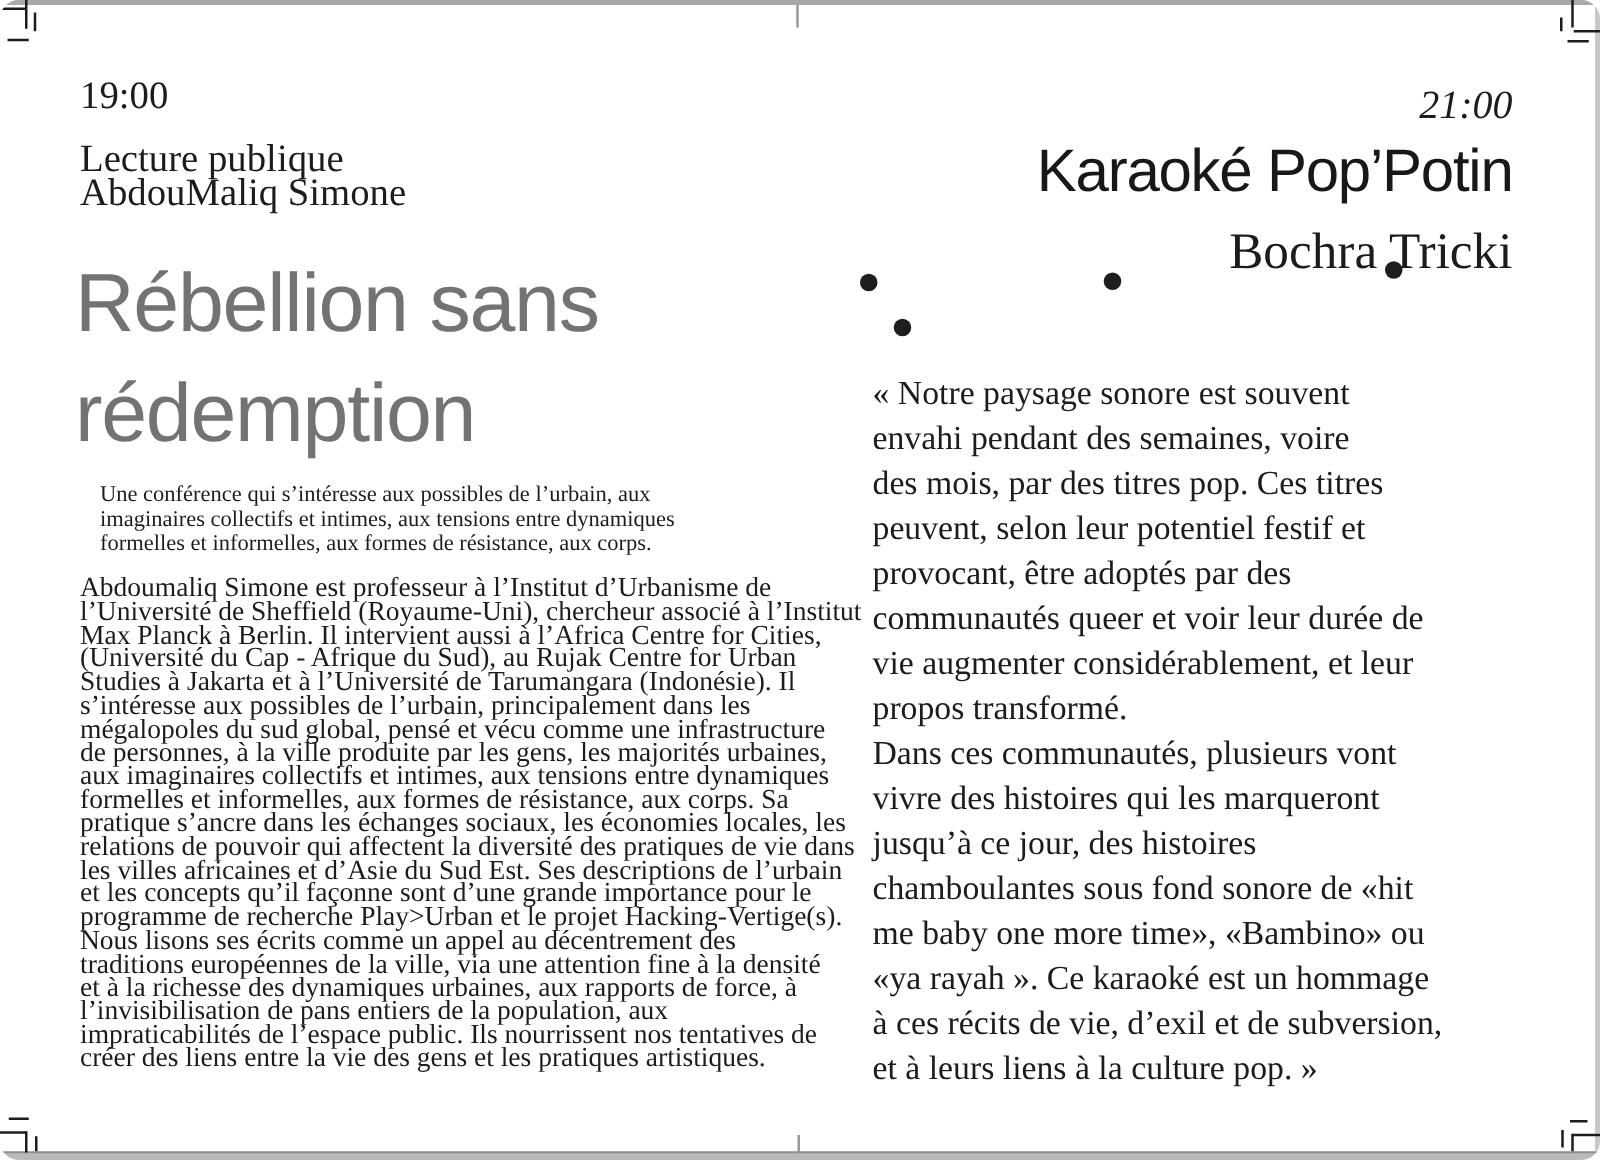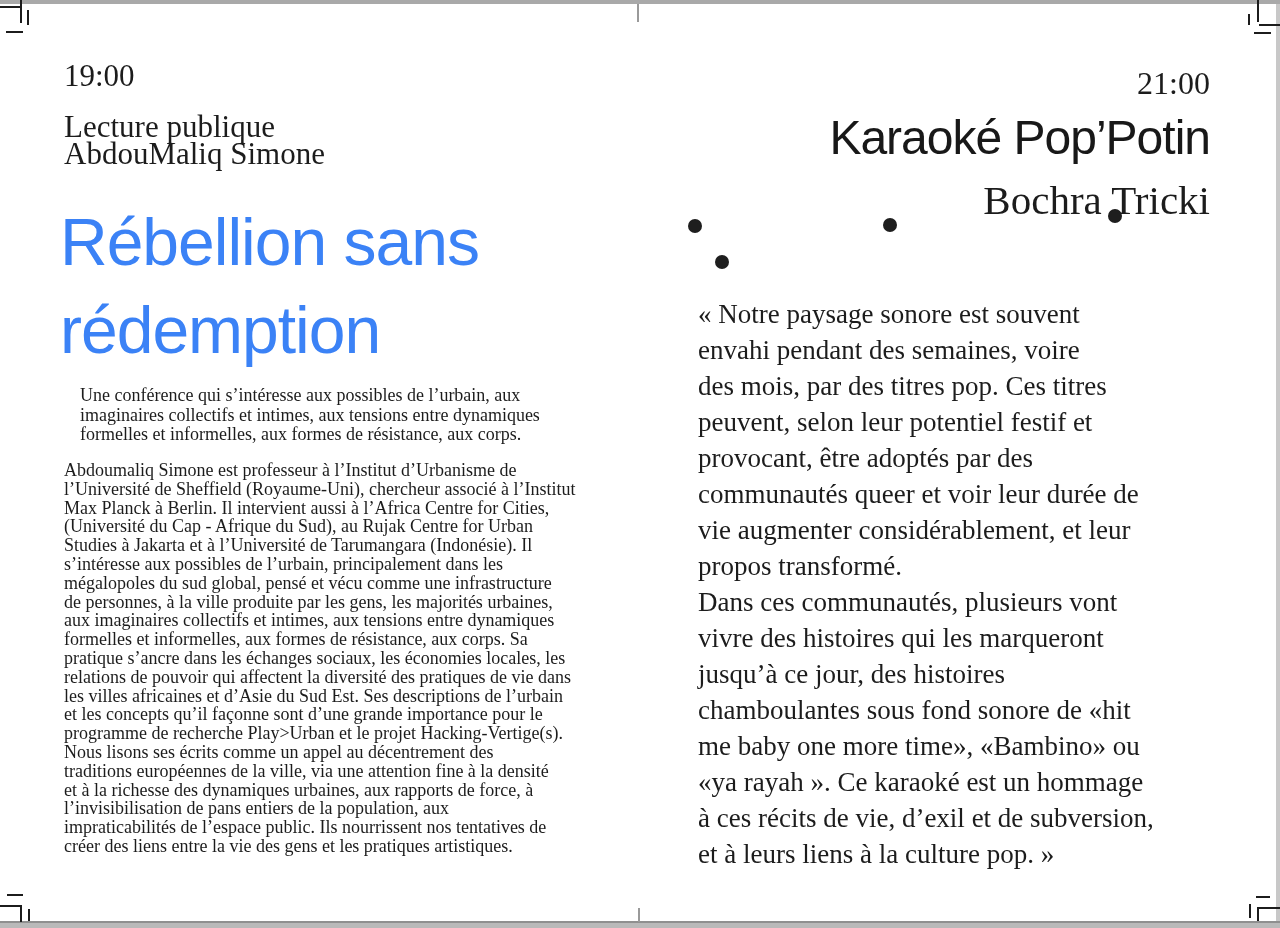--- a/index.html
+++ b/index.html
@@ -4,20 +4,21 @@
 <style>
   html, body { margin: 0; padding: 0; background: #ffffff; }
   .canvas {
     position: relative;
     width: 1280px;
     height: 928px;
     background: #ffffff;
     color: #1c1c1c;
     font-family: "Liberation Serif", serif;
     overflow: hidden;
+    border-radius: 15px;
   }
   .abs { position: absolute; }
   .pre { white-space: pre; }
   .preline { white-space: pre-line; }
 
   
   .top-bar    { left:0; top:0; width:1280px; height:4px; background:#a9a9a9; }
   .bottom-line{ left:0; top:921px; width:1280px; height:2px; background:#8f8f8f; }
   .bottom-band{ left:0; top:923px; width:1280px; height:5px; background:#b9b9b9; }
   .right-strip{ left:1276px; top:4px; width:4px; height:917px; background:#c8c8c8; }
@@ -27,28 +28,28 @@
   .fold { position:absolute; background:#9a9a9a; }
 
   
   .l-time    { left:64px; top:58px;  font-size:31px; line-height:36px; }
   .l-event   { left:64px; top:109px; font-size:31px; line-height:36px; }
   .l-speaker { left:64px; top:136px; font-size:31px; line-height:36px; }
   .l-title {
     left:60px; top:198px;
     font-family:"Liberation Sans", sans-serif;
     font-size:66px; line-height:88px; letter-spacing:-1px;
-    color:#3b82f6;
+    color:#737373;
   }
   .l-intro { left:64px; top:386px; font-size:18px; line-height:19.5px;margin-left:16px; }
-  .l-bio   { left:64px; top:461px; font-size:18px; line-height:18.8px; }
+  .l-bio   { left:64px; top:461px; font-size:22px; line-height:18.8px; }
 
   
   .r-head { right:70px; top:66px; text-align:right; }
-  .r-time  { font-size:32px; line-height:34px; }
+  .r-time  { font-size:32px; line-height:34px;font-style:italic; }
   .r-title {
     font-family:"Liberation Sans", sans-serif;
     font-size:48px; line-height:52px; letter-spacing:-1px;
     color:#181818; margin-top:12px;
   }
   .r-artist { font-size:41px; line-height:40px; margin-top:16px; }
 
   .dot { position:absolute; width:14px; height:14px; border-radius:50%; background:#1e1e1e; }
   .dot1 { left:688px; top:219px; }
   .dot2 { left:715px; top:255px; }

